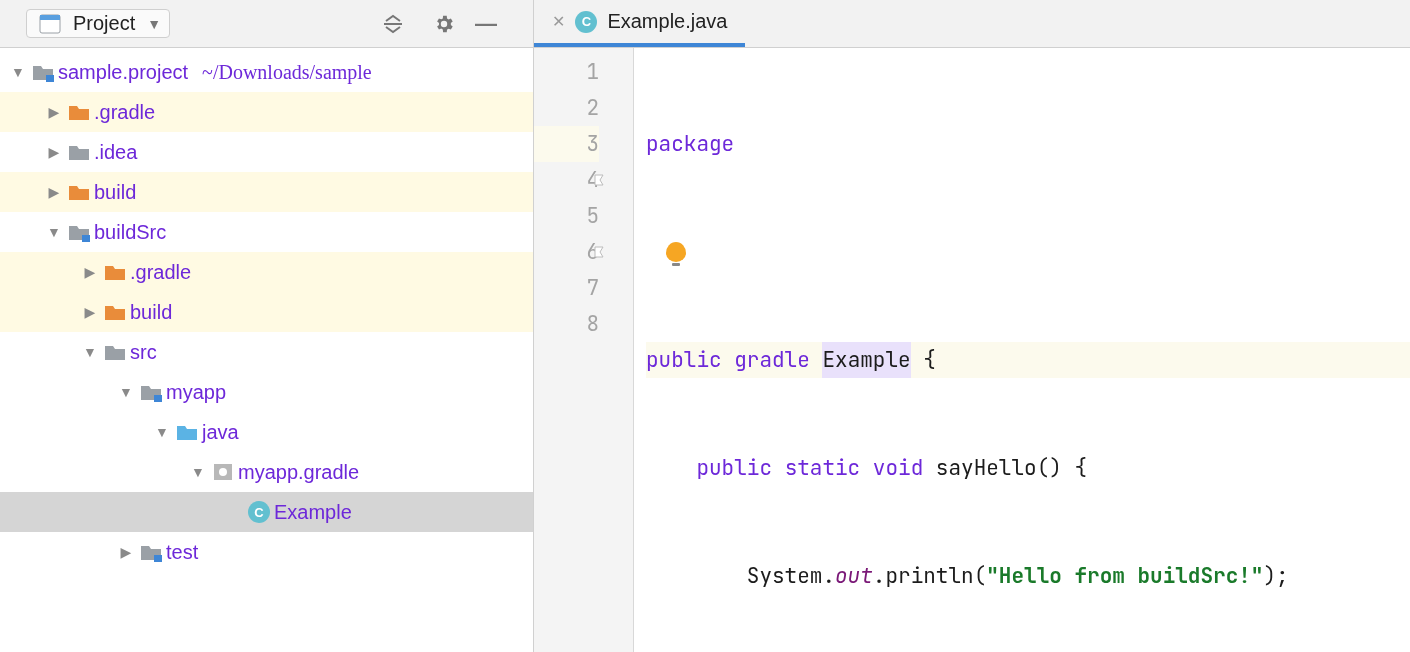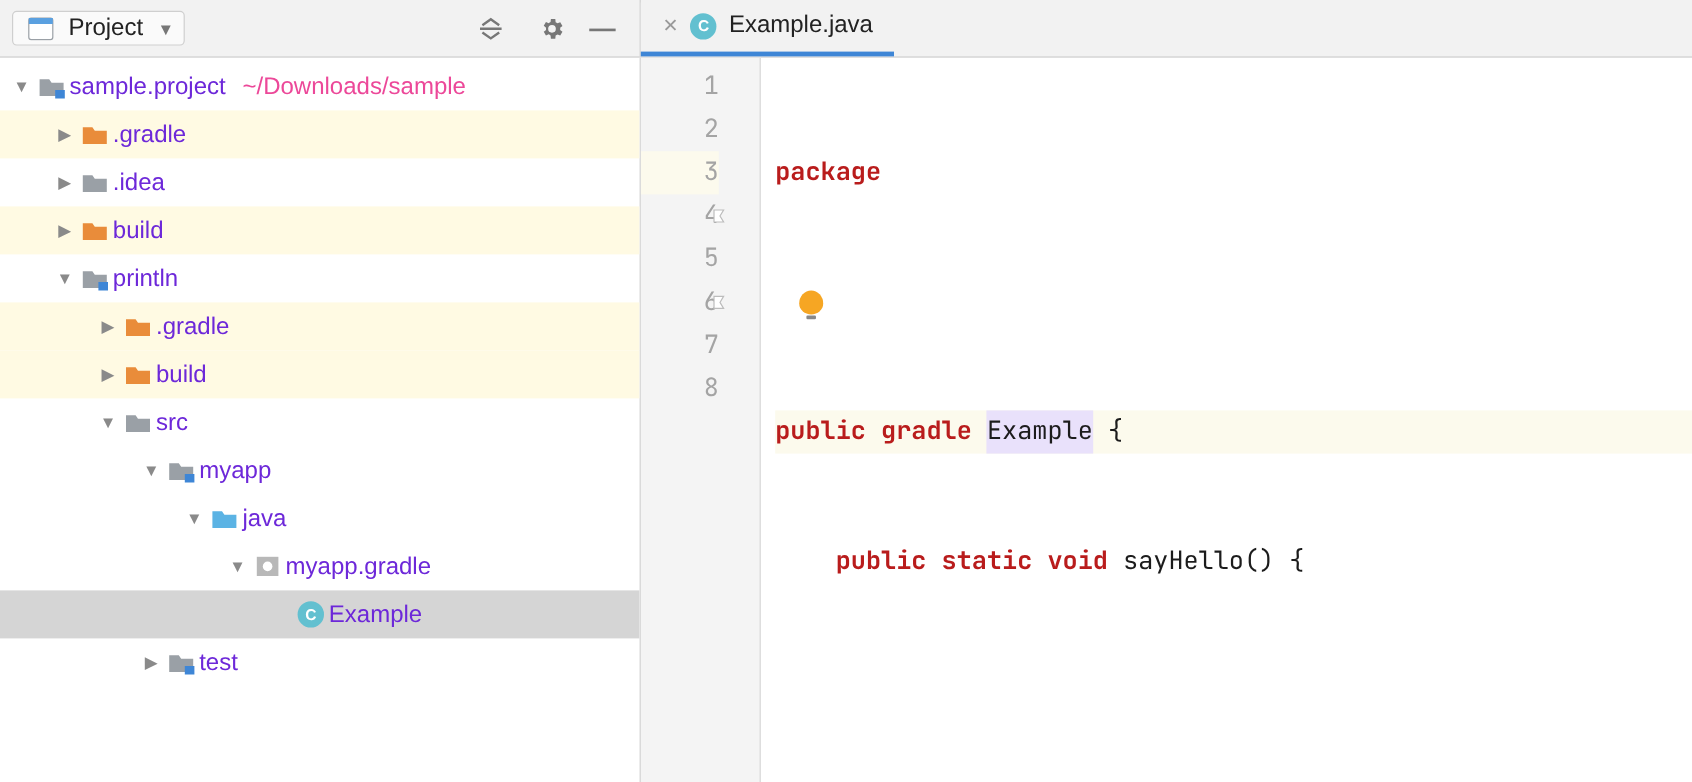--- a/index.html
+++ b/index.html
@@ -19,21 +19,21 @@
     border-bottom: 1px solid #d0d0d0;
     display: flex;
     align-items: stretch;
     position: relative;
   }
   .left-toolbar {
     width: 534px;
     display: flex;
     align-items: center;
     border-right: 1px solid #d0d0d0;
-    padding: 0 10px;
+    padding: 0 26px;
   }
   .proj-chip {
     display: flex;
     align-items: center;
     gap: 8px;
     padding: 2px 8px;
     border: 1px solid #cfcfcf;
     border-radius: 4px;
     background: #fafafa;
     cursor: pointer;
@@ -108,21 +108,21 @@
   .tw {
     width: 20px;
     display: inline-flex;
     justify-content: center;
     color: #8a8a8a;
     font-size: 14px;
   }
   .pad { display: inline-block; }
   .iconwrap { width: 30px; display: inline-flex; justify-content: center; }
   .label { color: #6d28d9; }
-  .hint { color: #ec4899; margin-left: 14px; }
+  .hint { color: #6d28d9; margin-left: 14px; font-family: Liberation Serif, serif; }
   .editor {
     flex: 1;
     display: flex;
     overflow: hidden;
     font-family: "JetBrains Mono", Menlo, Consolas, monospace;
     font-size: 21px;
   }
   .gutter {
     width: 100px;
     background: #f4f4f4;
@@ -143,21 +143,21 @@
   }
   .code {
     flex: 1;
     padding: 6px 0 0 12px;
     line-height: 36px;
     white-space: pre;
     color: #1c1c1c;
   }
   .cl { height: 36px; display: flex; align-items: center; }
   .cl.hl { background: #fcfaed; }
-  .kw { color: #b91c1c; font-weight: 700; }
+  .kw { color: #6d28d9; font-weight: 400; }
   .cls-hl { background: #e9e1fb; }
   .field { color: #7a1877; font-style: italic; }
   .str { color: #1a7a2a; font-weight: 700; }
   .bulb {
     width: 20px; height: 20px;
     background: #f6a623;
     border-radius: 50% 50% 50% 50% / 55% 55% 45% 45%;
     display: inline-block;
     position: relative;
     margin-left: 20px;
@@ -260,21 +260,21 @@
         </div>
         <div class="row">
           <span class="pad" style="width: 36px;"></span>
           <span class="tw">▼</span>
           <span class="iconwrap">
             <svg width="24" height="20">
               <path d="M2 4h8l2 3h10v11H2Z" fill="#9aa0a6"></path>
               <rect x="15" y="13" width="8" height="8" fill="#3e86d6"></rect>
             </svg>
           </span>
-          <span class="label">println</span>
+          <span class="label">buildSrc</span>
         </div>
         <div class="row excluded">
           <span class="pad" style="width: 72px;"></span>
           <span class="tw">▶</span>
           <span class="iconwrap">
             <svg width="24" height="20">
               <path d="M2 4h8l2 3h10v11H2Z" fill="#e98c3a"></path>
             </svg>
           </span>
           <span class="label">.gradle</span>
@@ -370,18 +370,19 @@
             </svg>
           </span></div>
         <div class="ln">7</div>
         <div class="ln">8</div>
       </div>
     <div class="code">
       <div class="cl"><span class="kw">package</span></div>
       <div class="cl"><span class="bulb"></span></div>
       <div class="cl hl"><span class="kw">public</span><span> </span><span class="kw">gradle</span><span> </span><span class="cls-hl">Example</span><span> {</span></div>
       <div class="cl"><span>    </span><span class="kw">public</span><span> </span><span class="kw">static</span><span> </span><span class="kw">void</span><span> sayHello() {</span></div>
+      <div class="cl"><span>        </span><span>System.</span><span class="field">out</span><span>.println(</span><span class="str">"Hello from buildSrc!"</span><span>);</span></div>
       
       
       
     </div>
   </div>
 </div>
 
 </body></html>

